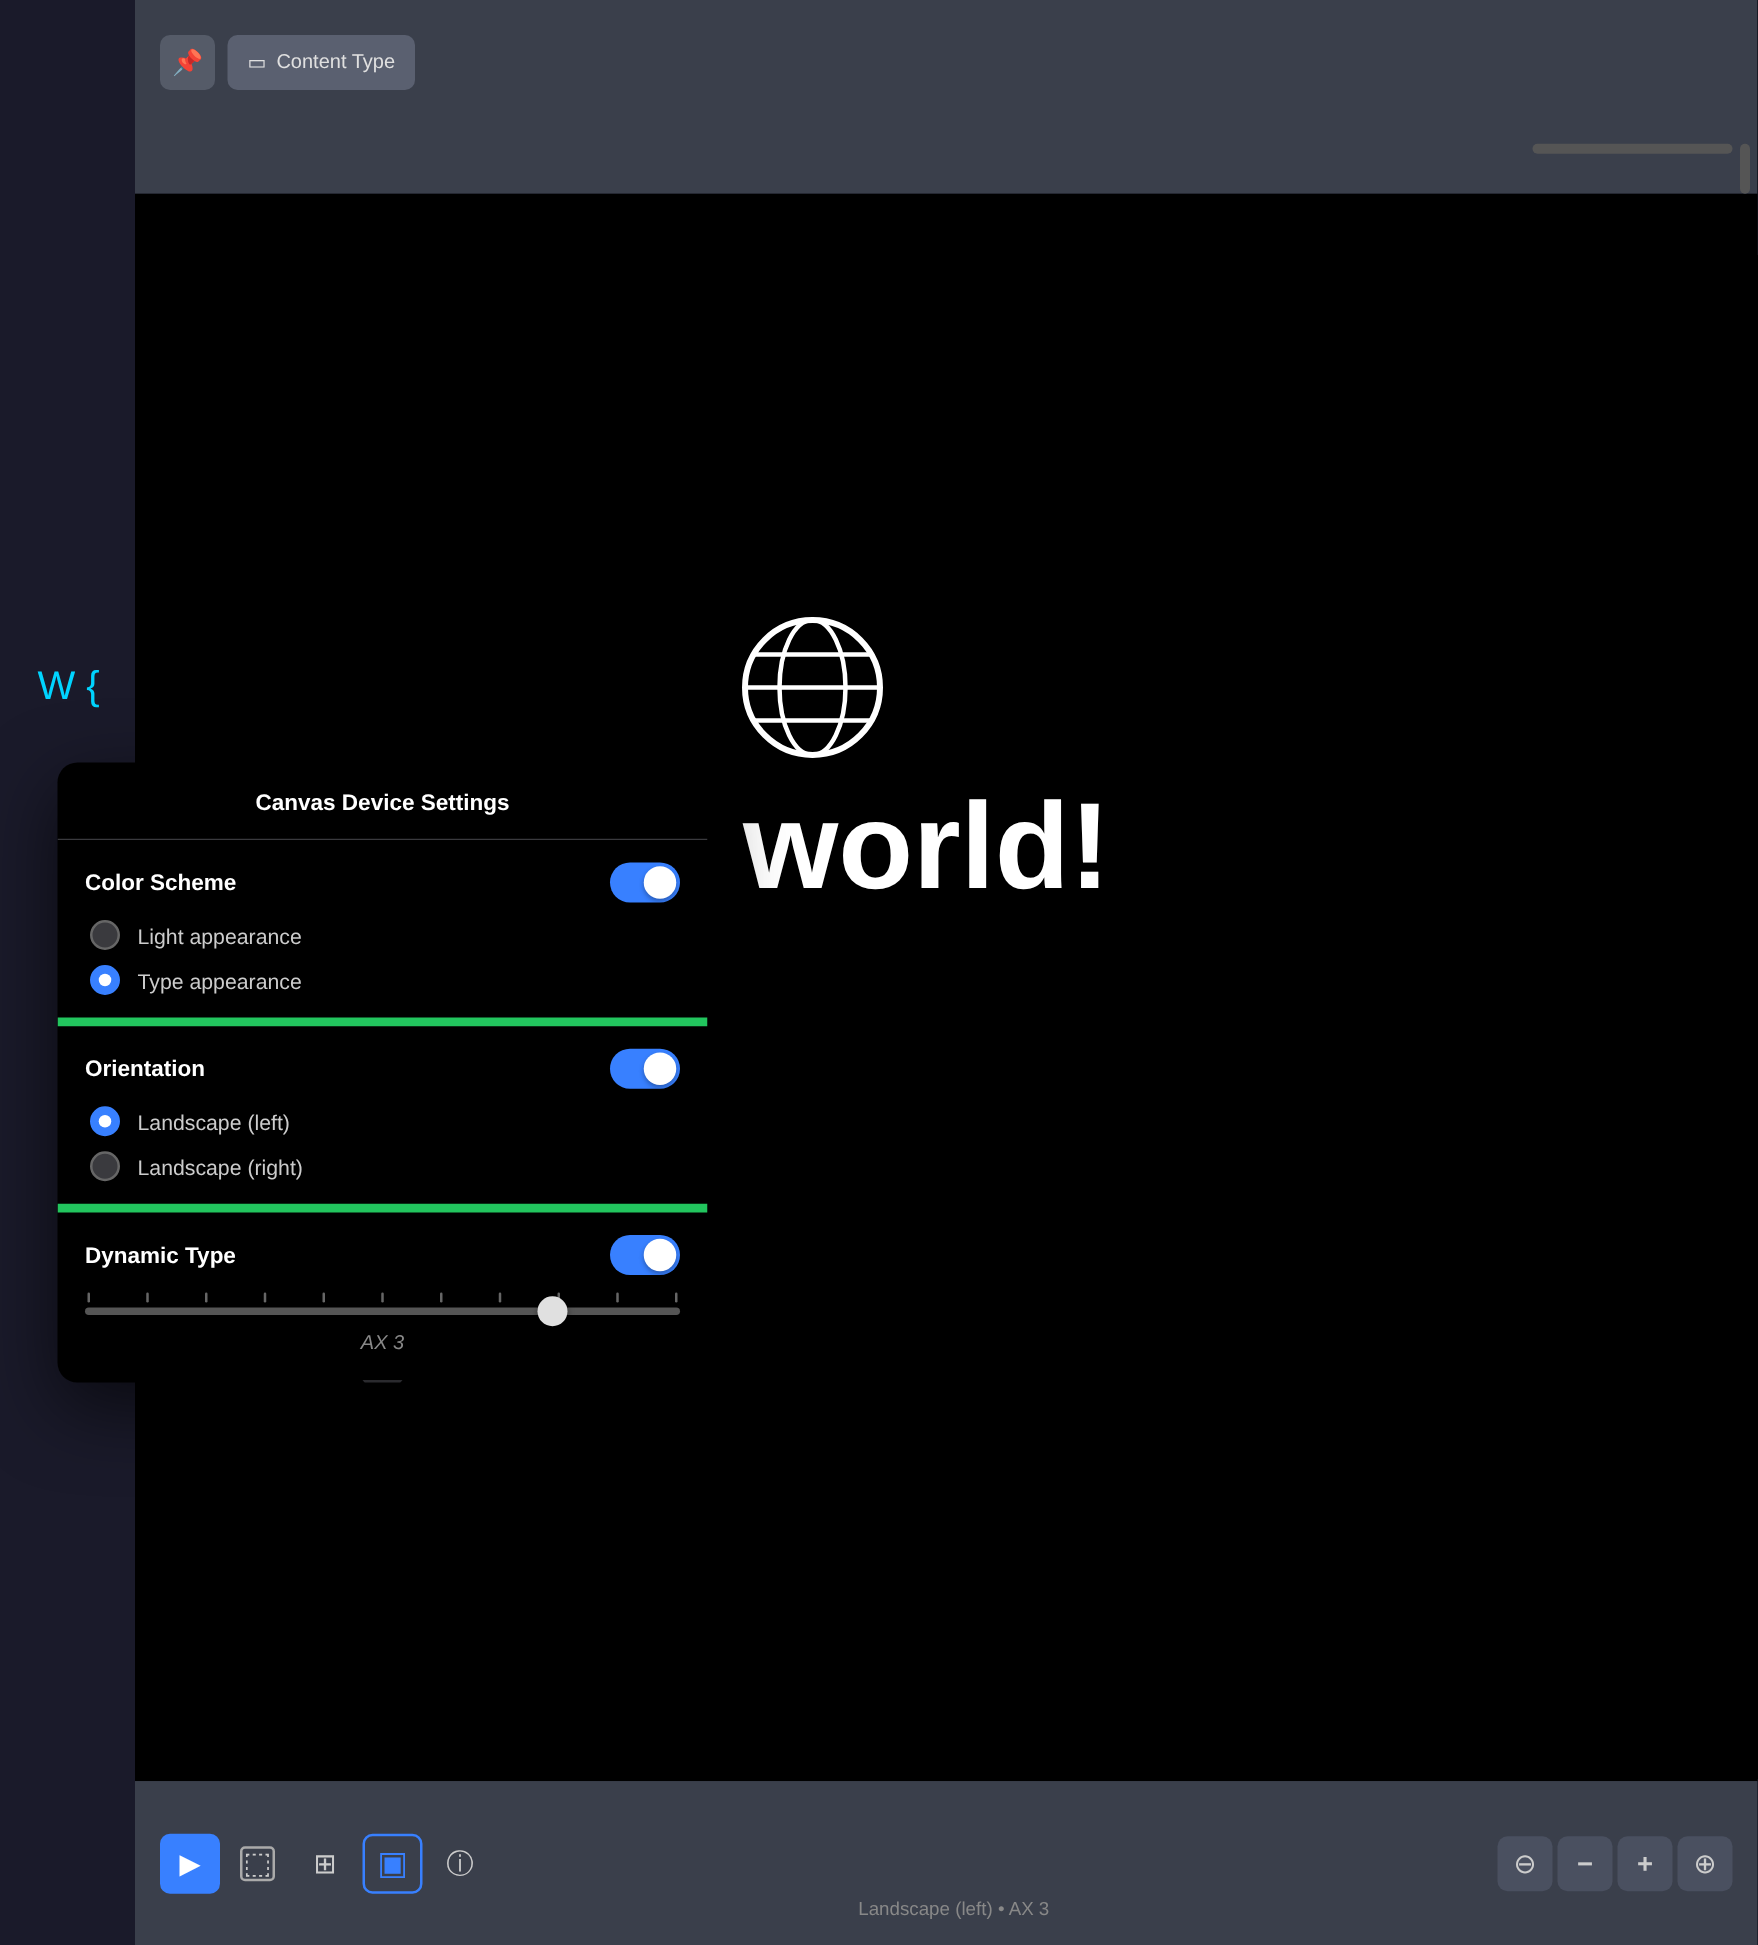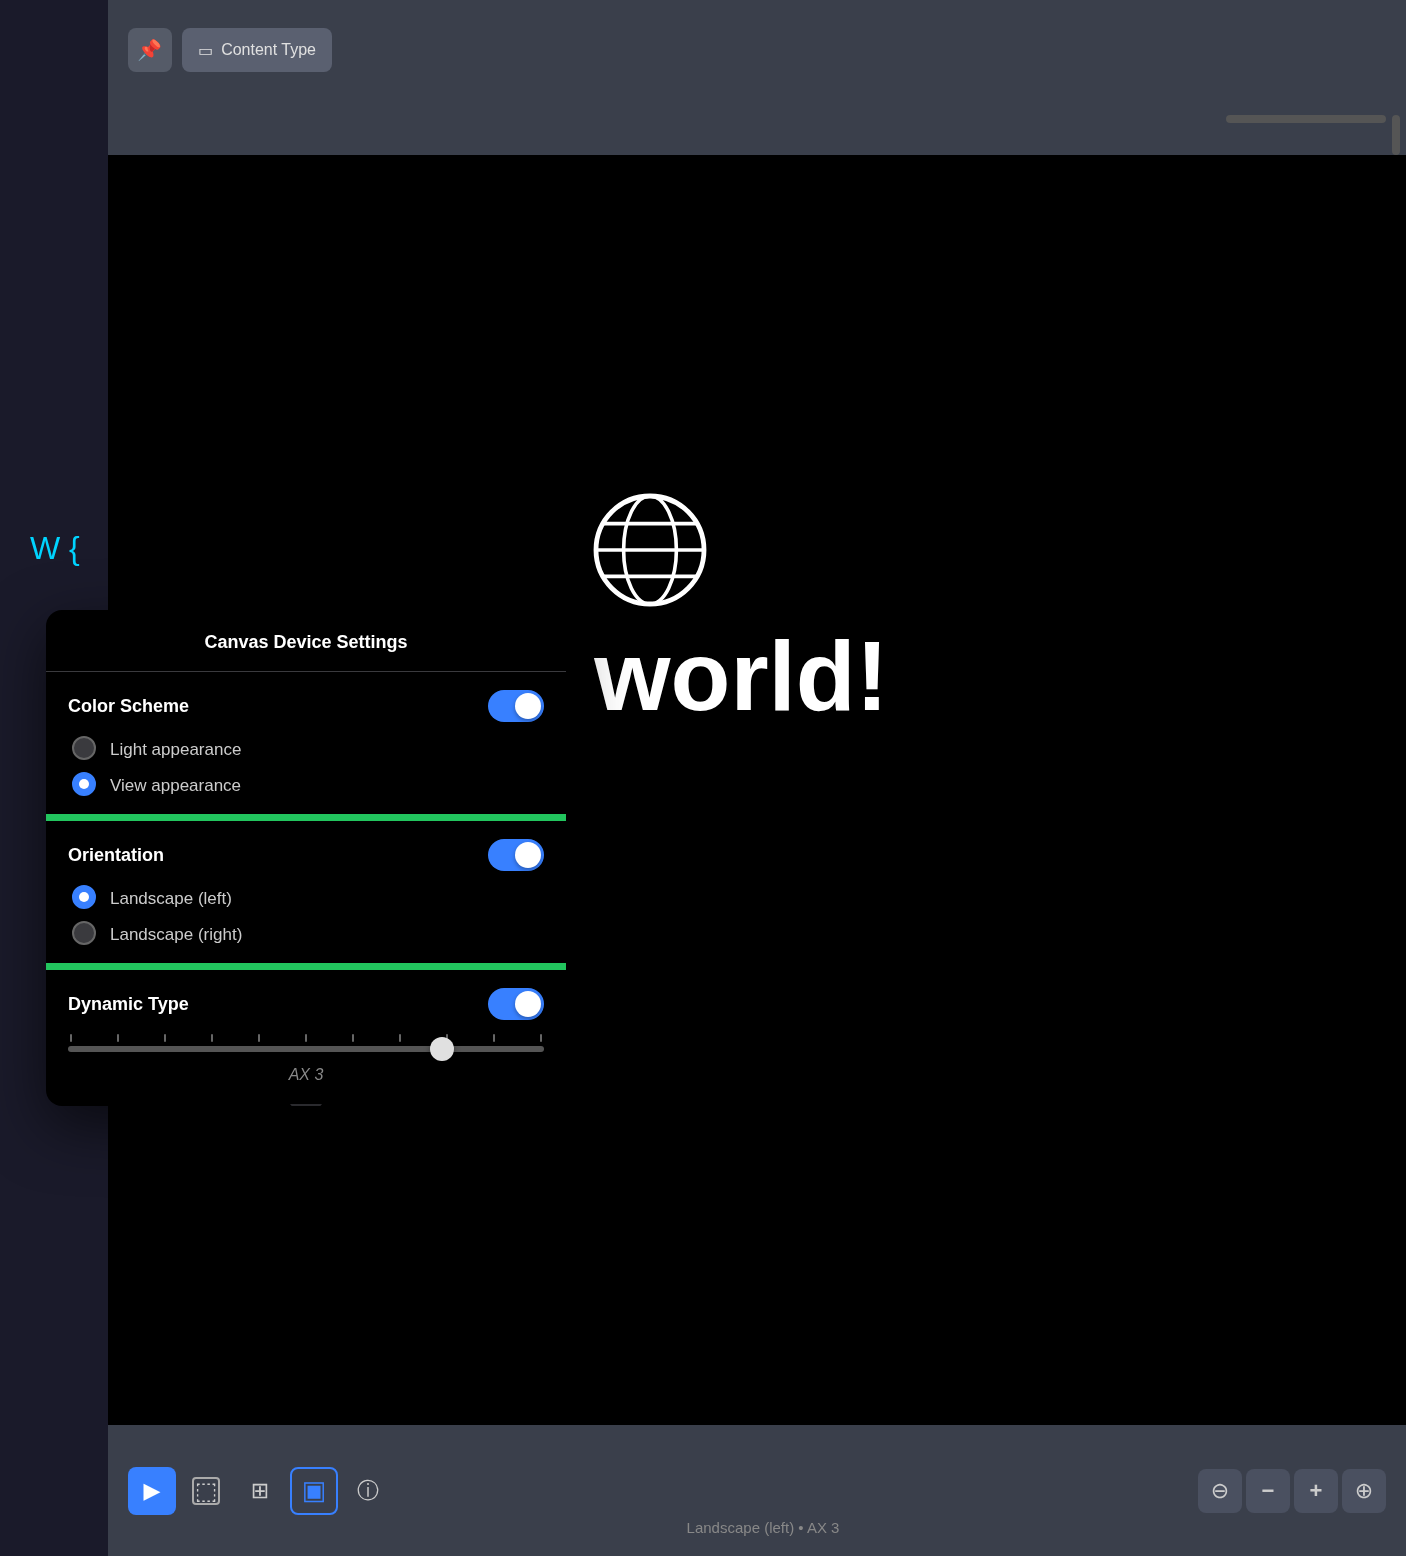--- a/index.html
+++ b/index.html
@@ -396,21 +396,21 @@
       <span class="section-label">Color Scheme</span>
       <div class="toggle"></div>
     </div>
     <div class="radio-group">
       <div class="radio-item">
         <div class="radio-circle"></div>
         <span class="radio-label">Light appearance</span>
       </div>
       <div class="radio-item">
         <div class="radio-circle selected"></div>
-        <span class="radio-label">View appearance</span>
+        <span class="radio-label">Type appearance</span>
       </div>
     </div>
   </div>
 
   <div class="section">
     <div class="section-row">
       <span class="section-label">Orientation</span>
       <div class="toggle"></div>
     </div>
     <div class="radio-group">

